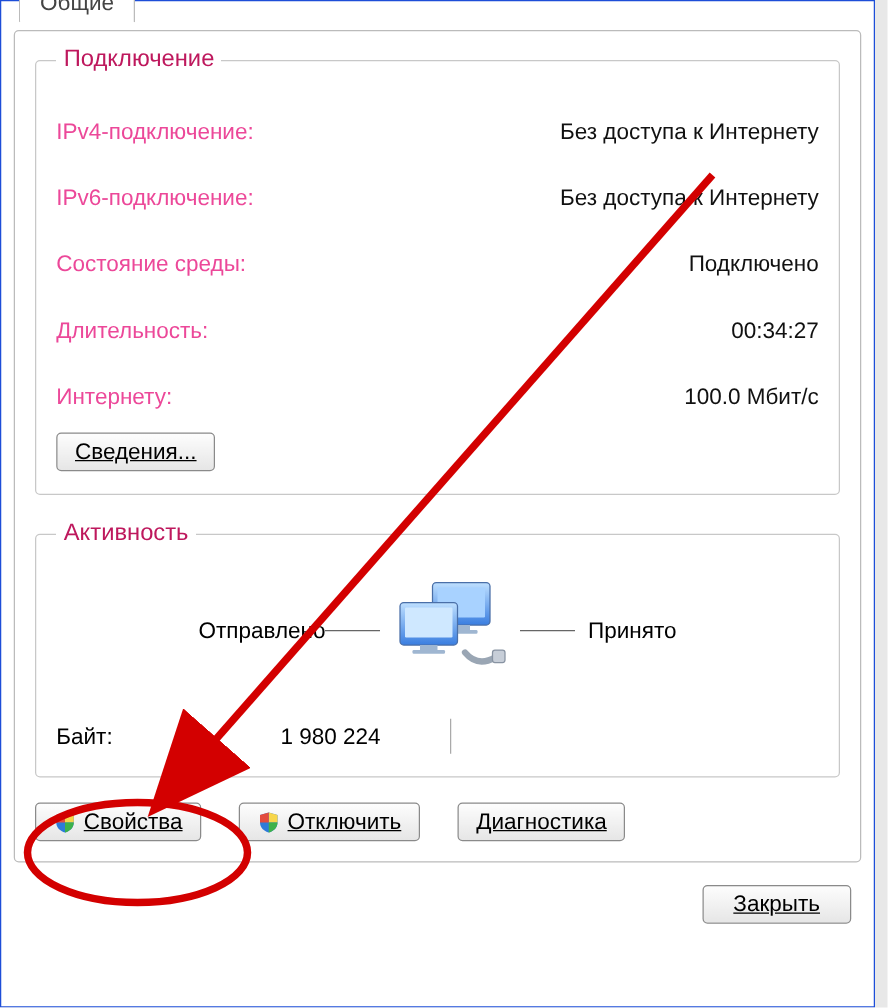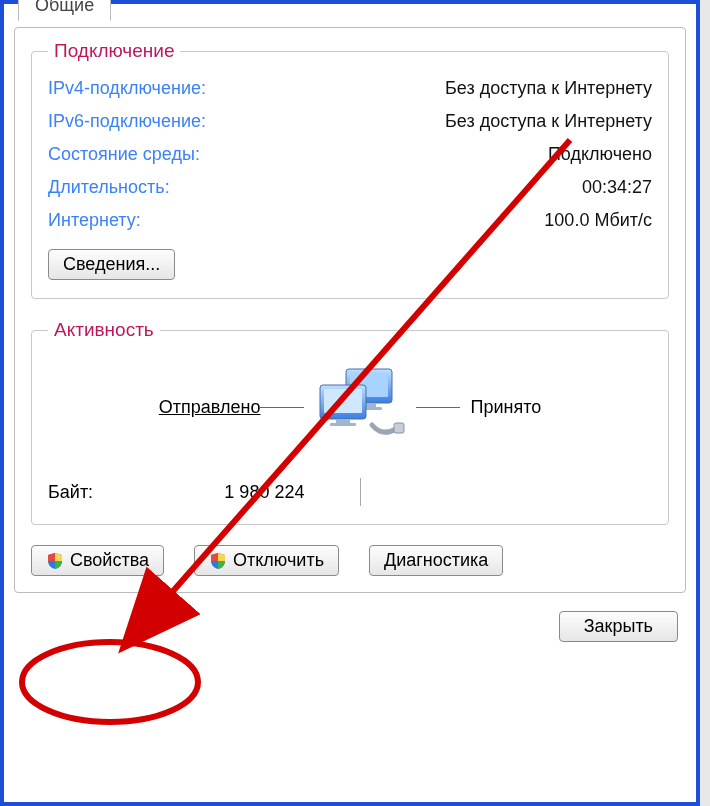--- a/index.html
+++ b/index.html
@@ -9,21 +9,21 @@
     font-family: "Segoe UI", Tahoma, Arial, sans-serif;
     font-size: 18px;
     color: #000;
     width: 710px;
     height: 806px;
     overflow: hidden;
     position: relative;
   }
   .window {
     background: #fff;
-    border: 4px solid #1d4ed8;
+    border: 1px solid #1d4ed8;
     position: absolute;
     top: 0;
     left: 0;
     right: 10px;
     bottom: 0;
     padding: 0 10px 10px 10px;
   }
   .tab-strip {
     position: relative;
     height: 24px;
@@ -57,33 +57,34 @@
     padding: 0 6px;
     font-size: 19px;
     color: #be185d;
   }
   .row {
     display: flex;
     justify-content: space-between;
     align-items: baseline;
     padding: 6px 0;
   }
-  .row .lbl { color: #3b82f6; }
+  .row .lbl { color: #ec4899; margin-top: 20px; }
   .row .val { color: #111; text-align: right; }
   button.win {
     font: inherit;
     font-size: 18px;
     background: linear-gradient(#fdfdfd, #e6e6e6);
     border: 1px solid #8a8a8a;
     border-radius: 4px;
     padding: 4px 14px;
     cursor: pointer;
     display: inline-flex;
     align-items: center;
     gap: 6px;
+    text-decoration: underline;
   }
   .details-btn-row { margin-top: 12px; }
   .activity-grid {
     display: grid;
     grid-template-columns: 1fr 1fr auto 1fr 1fr;
     align-items: center;
     row-gap: 30px;
     column-gap: 8px;
     margin-top: 16px;
   }
@@ -160,21 +161,21 @@
       </div>
       <div class="details-btn-row">
         <button class="win">Сведения...</button>
       </div>
     </fieldset>
 
     <fieldset>
       <legend>Активность</legend>
       <div class="activity-grid">
         <div class="spacer"></div>
-        <div style="display:flex;align-items:center;justify-content:flex-end;text-decoration:underline;">
+        <div style="display:flex;align-items:center;justify-content:flex-end;">
           <span>Отправлено</span>
           <div class="dash"></div>
         </div>
         <div class="center">
           <svg class="net-icon" viewBox="0 0 96 76">
             <defs>
               <linearGradient id="mon" x1="0" y1="0" x2="0" y2="1">
                 <stop offset="0" stop-color="#bfe0ff"></stop>
                 <stop offset="1" stop-color="#3a7ee0"></stop>
               </linearGradient>

